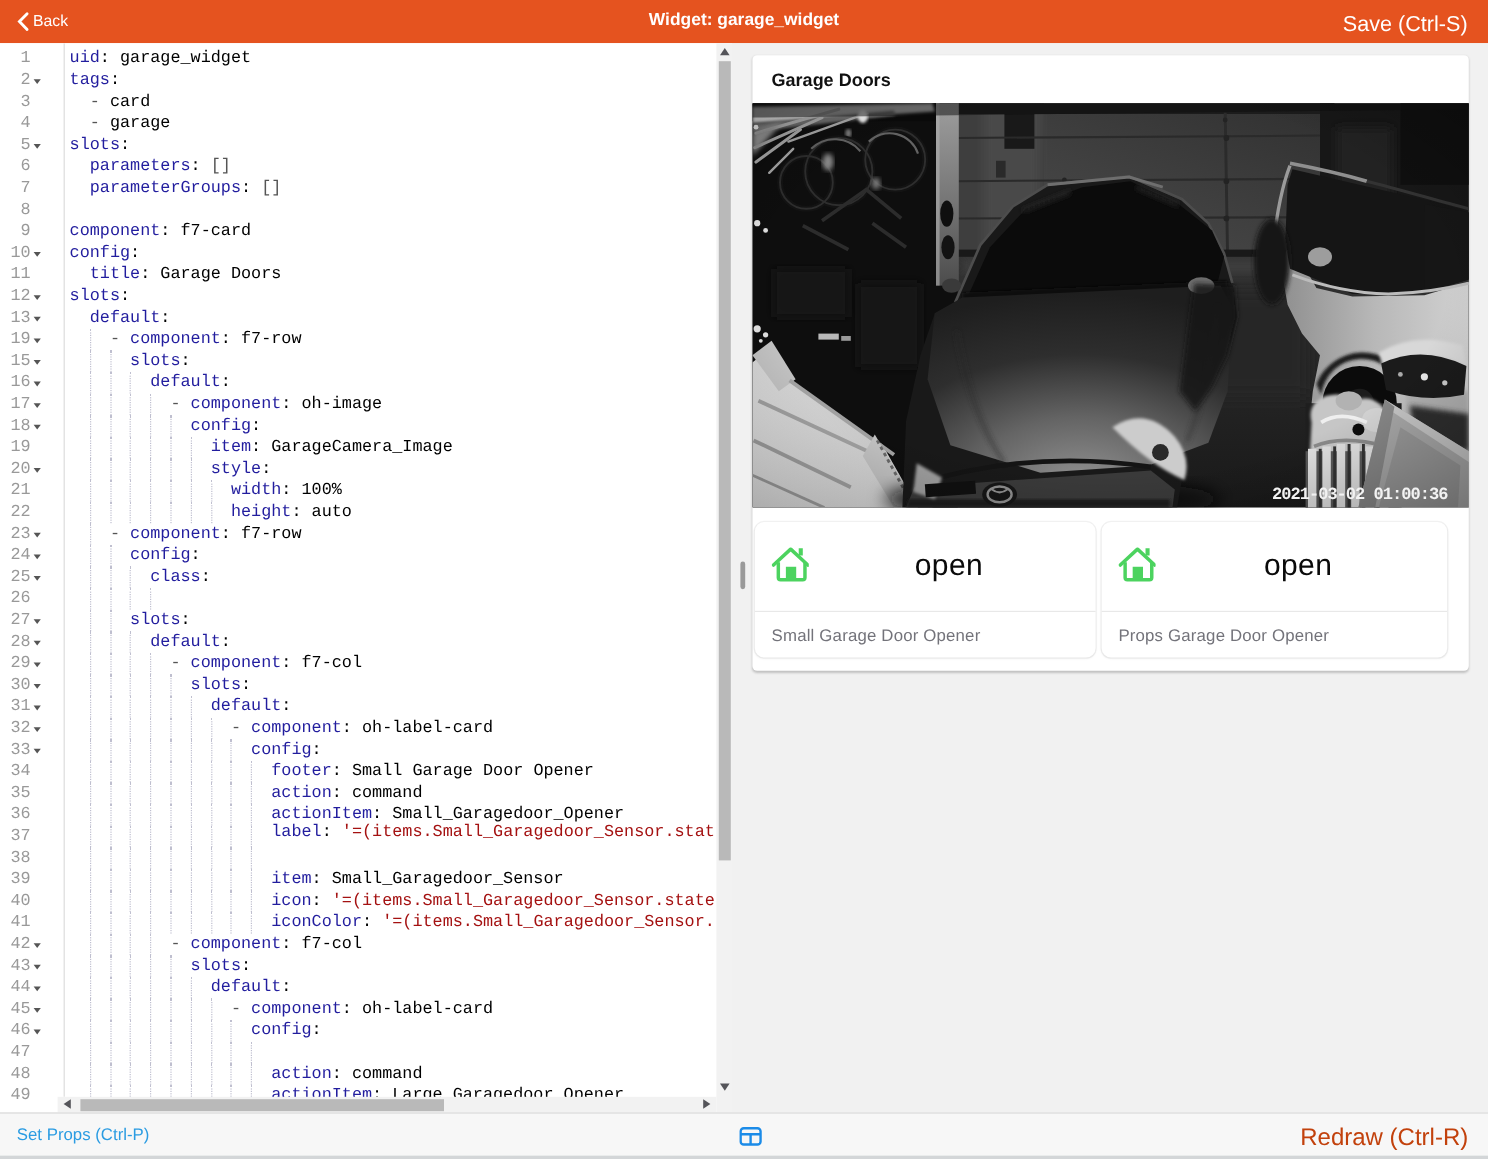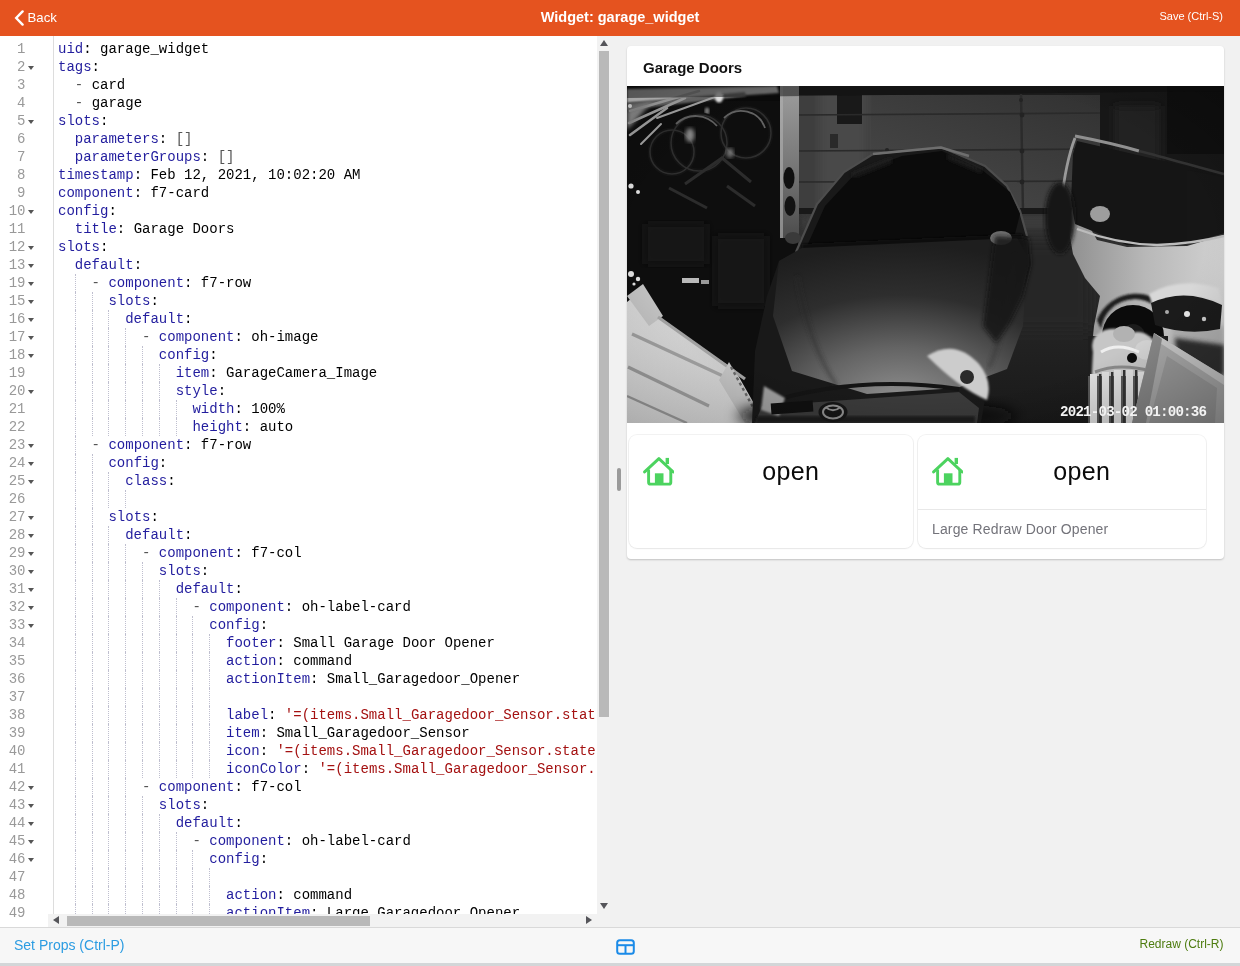--- a/index.html
+++ b/index.html
@@ -1,21 +1,21 @@
 <!DOCTYPE html>
 <html><head><meta charset="utf-8"><style>
 *{margin:0;padding:0;box-sizing:border-box}
 html,body{width:1240px;height:966px;overflow:hidden;background:#fff;
  font-family:"Liberation Sans",sans-serif;}
 #app{position:relative;width:1240px;height:966px}
 
 #hdr{position:absolute;left:0;top:0;width:1240px;height:36px;background:#e5531f;color:#fff}
 #hdr .back{position:absolute;left:27.5px;top:9.5px;font-size:13.2px;color:#fff}
 #hdr .ttl{position:absolute;left:0;right:0;top:8.5px;text-align:center;font-size:14.5px;font-weight:bold}
-#hdr .save{position:absolute;right:17px;top:9.5px;font-size:11px}
+#hdr .save{position:absolute;right:17px;top:9.5px;font-size:18px}
 
 #ed{position:absolute;left:0;top:36px;width:610px;height:891px;background:#fff;overflow:hidden;
  font-family:"Liberation Mono",monospace;font-size:14px;line-height:18px}
 #ed .cl{position:absolute;left:58px;white-space:pre;color:#000;height:18px}
 #ed .ln{position:absolute;left:0;width:25.5px;text-align:right;color:#999;height:18px}
 #ed .fa{position:absolute;left:28px;width:0;height:0;border-left:3.6px solid transparent;border-right:3.6px solid transparent;border-top:4.6px solid #555}
 #ed .ig{position:absolute;width:0;height:18px;border-left:1px dotted #bfbfcf}
 #ed .k{color:#221d9e}
 #ed .m{color:#555}
 #ed .s{color:#a41111}
@@ -34,21 +34,21 @@
 #photo{position:absolute;left:0;top:40px;width:597px;height:337px}
 .lcard{position:absolute;background:#fff;border-radius:8px;box-shadow:0 0 0 1px rgba(0,0,0,0.05),0 1px 2px rgba(0,0,0,0.05)}
 .lrow{position:absolute;left:0;top:0;height:73px;width:100%;display:flex;align-items:center;padding:0 14px}
 .lrow .ic{width:40px;flex:none;padding-top:3px}
 .lrow .lb{flex:1;text-align:center;font-size:25px;color:#0a0a0a;letter-spacing:0.3px}
 .lft{position:absolute;left:0;right:0;top:73.5px;border-top:1px solid #e8e8e8;height:39px;
  display:flex;align-items:center;padding:0 14px;font-size:14px;letter-spacing:0.15px;color:#73737a}
 
 #ftr{position:absolute;left:0;top:927px;width:1240px;height:35.5px;background:#f7f7f7;border-top:1px solid #d9d9d9}
 #ftr .l{position:absolute;left:14px;top:9px;font-size:14px;color:#2b9ce2}
-#ftr .r{position:absolute;right:16.5px;top:9px;font-size:12px;color:#4d7c0f}
+#ftr .r{position:absolute;right:16.5px;top:9px;font-size:20px;color:#c2410c}
 #btm{position:absolute;left:0;top:962.5px;width:1240px;height:3.5px;background:#d3d6d8}
 </style></head><body>
 <div id="app">
  <div id="hdr">
   <svg class="bk" style="position:absolute;left:13.5px;top:9.5px" width="10" height="16" viewBox="0 0 10 16">
         <path d="M8.6 1.4 L2.2 8 L8.6 14.6" fill="none" stroke="#fff" stroke-width="2.4" stroke-linecap="round"></path>
       </svg>
   <div class="back">Back</div>
   <div class="ttl">Widget: garage_widget</div>
   <div class="save">Save (Ctrl-S)</div>
@@ -269,21 +269,20 @@
 <div class="ig" style="left:175.6px;top:868px"></div>
 <div class="ig" style="left:192.4px;top:868px"></div>
 <div class="ig" style="left:209.2px;top:868px"></div>
 <div class="cl" style="top:4px"><span class="k">uid</span><span class="p">: garage_widget</span></div>
 <div class="cl" style="top:22px"><span class="k">tags</span><span class="p">:</span></div>
 <div class="cl" style="top:40px">&nbsp;&nbsp;<span class="m">- </span><span class="p">card</span></div>
 <div class="cl" style="top:58px">&nbsp;&nbsp;<span class="m">- </span><span class="p">garage</span></div>
 <div class="cl" style="top:76px"><span class="k">slots</span><span class="p">:</span></div>
 <div class="cl" style="top:94px">&nbsp;&nbsp;<span class="k">parameters</span><span class="p">: </span><span class="m">[]</span></div>
 <div class="cl" style="top:112px">&nbsp;&nbsp;<span class="k">parameterGroups</span><span class="p">: </span><span class="m">[]</span></div>
-<div class="cl" style="top:130px"><span class="k">timestamp</span><span class="p">: Feb 12, 2021, 10:02:20 AM</span></div>
 <div class="cl" style="top:148px"><span class="k">component</span><span class="p">: f7-card</span></div>
 <div class="cl" style="top:166px"><span class="k">config</span><span class="p">:</span></div>
 <div class="cl" style="top:184px">&nbsp;&nbsp;<span class="k">title</span><span class="p">: Garage Doors</span></div>
 <div class="cl" style="top:202px"><span class="k">slots</span><span class="p">:</span></div>
 <div class="cl" style="top:220px">&nbsp;&nbsp;<span class="k">default</span><span class="p">:</span></div>
 <div class="cl" style="top:238px">&nbsp;&nbsp;&nbsp;&nbsp;<span class="m">- </span><span class="k">component</span><span class="p">: f7-row</span></div>
 <div class="cl" style="top:256px">&nbsp;&nbsp;&nbsp;&nbsp;&nbsp;&nbsp;<span class="k">slots</span><span class="p">:</span></div>
 <div class="cl" style="top:274px">&nbsp;&nbsp;&nbsp;&nbsp;&nbsp;&nbsp;&nbsp;&nbsp;<span class="k">default</span><span class="p">:</span></div>
 <div class="cl" style="top:292px">&nbsp;&nbsp;&nbsp;&nbsp;&nbsp;&nbsp;&nbsp;&nbsp;&nbsp;&nbsp;<span class="m">- </span><span class="k">component</span><span class="p">: oh-image</span></div>
 <div class="cl" style="top:310px">&nbsp;&nbsp;&nbsp;&nbsp;&nbsp;&nbsp;&nbsp;&nbsp;&nbsp;&nbsp;&nbsp;&nbsp;<span class="k">config</span><span class="p">:</span></div>
@@ -297,21 +296,21 @@
 <div class="cl" style="top:472px">&nbsp;&nbsp;&nbsp;&nbsp;&nbsp;&nbsp;<span class="k">slots</span><span class="p">:</span></div>
 <div class="cl" style="top:490px">&nbsp;&nbsp;&nbsp;&nbsp;&nbsp;&nbsp;&nbsp;&nbsp;<span class="k">default</span><span class="p">:</span></div>
 <div class="cl" style="top:508px">&nbsp;&nbsp;&nbsp;&nbsp;&nbsp;&nbsp;&nbsp;&nbsp;&nbsp;&nbsp;<span class="m">- </span><span class="k">component</span><span class="p">: f7-col</span></div>
 <div class="cl" style="top:526px">&nbsp;&nbsp;&nbsp;&nbsp;&nbsp;&nbsp;&nbsp;&nbsp;&nbsp;&nbsp;&nbsp;&nbsp;<span class="k">slots</span><span class="p">:</span></div>
 <div class="cl" style="top:544px">&nbsp;&nbsp;&nbsp;&nbsp;&nbsp;&nbsp;&nbsp;&nbsp;&nbsp;&nbsp;&nbsp;&nbsp;&nbsp;&nbsp;<span class="k">default</span><span class="p">:</span></div>
 <div class="cl" style="top:562px">&nbsp;&nbsp;&nbsp;&nbsp;&nbsp;&nbsp;&nbsp;&nbsp;&nbsp;&nbsp;&nbsp;&nbsp;&nbsp;&nbsp;&nbsp;&nbsp;<span class="m">- </span><span class="k">component</span><span class="p">: oh-label-card</span></div>
 <div class="cl" style="top:580px">&nbsp;&nbsp;&nbsp;&nbsp;&nbsp;&nbsp;&nbsp;&nbsp;&nbsp;&nbsp;&nbsp;&nbsp;&nbsp;&nbsp;&nbsp;&nbsp;&nbsp;&nbsp;<span class="k">config</span><span class="p">:</span></div>
 <div class="cl" style="top:598px">&nbsp;&nbsp;&nbsp;&nbsp;&nbsp;&nbsp;&nbsp;&nbsp;&nbsp;&nbsp;&nbsp;&nbsp;&nbsp;&nbsp;&nbsp;&nbsp;&nbsp;&nbsp;&nbsp;&nbsp;<span class="k">footer</span><span class="p">: Small Garage Door Opener</span></div>
 <div class="cl" style="top:616px">&nbsp;&nbsp;&nbsp;&nbsp;&nbsp;&nbsp;&nbsp;&nbsp;&nbsp;&nbsp;&nbsp;&nbsp;&nbsp;&nbsp;&nbsp;&nbsp;&nbsp;&nbsp;&nbsp;&nbsp;<span class="k">action</span><span class="p">: command</span></div>
 <div class="cl" style="top:634px">&nbsp;&nbsp;&nbsp;&nbsp;&nbsp;&nbsp;&nbsp;&nbsp;&nbsp;&nbsp;&nbsp;&nbsp;&nbsp;&nbsp;&nbsp;&nbsp;&nbsp;&nbsp;&nbsp;&nbsp;<span class="k">actionItem</span><span class="p">: Small_Garagedoor_Opener</span></div>
-<div class="cl" style="top:670px">&nbsp;&nbsp;&nbsp;&nbsp;&nbsp;&nbsp;&nbsp;&nbsp;&nbsp;&nbsp;&nbsp;&nbsp;&nbsp;&nbsp;&nbsp;&nbsp;&nbsp;&nbsp;&nbsp;&nbsp;<span class="k">label</span><span class="p">: </span><span class="s">'=(items.Small_Garagedoor_Sensor.stat</span></div>
+<div class="cl" style="top:649px">&nbsp;&nbsp;&nbsp;&nbsp;&nbsp;&nbsp;&nbsp;&nbsp;&nbsp;&nbsp;&nbsp;&nbsp;&nbsp;&nbsp;&nbsp;&nbsp;&nbsp;&nbsp;&nbsp;&nbsp;<span class="k">label</span><span class="p">: </span><span class="s">'=(items.Small_Garagedoor_Sensor.stat</span></div>
 <div class="cl" style="top:688px">&nbsp;&nbsp;&nbsp;&nbsp;&nbsp;&nbsp;&nbsp;&nbsp;&nbsp;&nbsp;&nbsp;&nbsp;&nbsp;&nbsp;&nbsp;&nbsp;&nbsp;&nbsp;&nbsp;&nbsp;<span class="k">item</span><span class="p">: Small_Garagedoor_Sensor</span></div>
 <div class="cl" style="top:706px">&nbsp;&nbsp;&nbsp;&nbsp;&nbsp;&nbsp;&nbsp;&nbsp;&nbsp;&nbsp;&nbsp;&nbsp;&nbsp;&nbsp;&nbsp;&nbsp;&nbsp;&nbsp;&nbsp;&nbsp;<span class="k">icon</span><span class="p">: </span><span class="s">'=(items.Small_Garagedoor_Sensor.state</span></div>
 <div class="cl" style="top:724px">&nbsp;&nbsp;&nbsp;&nbsp;&nbsp;&nbsp;&nbsp;&nbsp;&nbsp;&nbsp;&nbsp;&nbsp;&nbsp;&nbsp;&nbsp;&nbsp;&nbsp;&nbsp;&nbsp;&nbsp;<span class="k">iconColor</span><span class="p">: </span><span class="s">'=(items.Small_Garagedoor_Sensor.</span></div>
 <div class="cl" style="top:742px">&nbsp;&nbsp;&nbsp;&nbsp;&nbsp;&nbsp;&nbsp;&nbsp;&nbsp;&nbsp;<span class="m">- </span><span class="k">component</span><span class="p">: f7-col</span></div>
 <div class="cl" style="top:760px">&nbsp;&nbsp;&nbsp;&nbsp;&nbsp;&nbsp;&nbsp;&nbsp;&nbsp;&nbsp;&nbsp;&nbsp;<span class="k">slots</span><span class="p">:</span></div>
 <div class="cl" style="top:778px">&nbsp;&nbsp;&nbsp;&nbsp;&nbsp;&nbsp;&nbsp;&nbsp;&nbsp;&nbsp;&nbsp;&nbsp;&nbsp;&nbsp;<span class="k">default</span><span class="p">:</span></div>
 <div class="cl" style="top:796px">&nbsp;&nbsp;&nbsp;&nbsp;&nbsp;&nbsp;&nbsp;&nbsp;&nbsp;&nbsp;&nbsp;&nbsp;&nbsp;&nbsp;&nbsp;&nbsp;<span class="m">- </span><span class="k">component</span><span class="p">: oh-label-card</span></div>
 <div class="cl" style="top:814px">&nbsp;&nbsp;&nbsp;&nbsp;&nbsp;&nbsp;&nbsp;&nbsp;&nbsp;&nbsp;&nbsp;&nbsp;&nbsp;&nbsp;&nbsp;&nbsp;&nbsp;&nbsp;<span class="k">config</span><span class="p">:</span></div>
 <div class="cl" style="top:850px">&nbsp;&nbsp;&nbsp;&nbsp;&nbsp;&nbsp;&nbsp;&nbsp;&nbsp;&nbsp;&nbsp;&nbsp;&nbsp;&nbsp;&nbsp;&nbsp;&nbsp;&nbsp;&nbsp;&nbsp;<span class="k">action</span><span class="p">: command</span></div>
 <div class="cl" style="top:868px">&nbsp;&nbsp;&nbsp;&nbsp;&nbsp;&nbsp;&nbsp;&nbsp;&nbsp;&nbsp;&nbsp;&nbsp;&nbsp;&nbsp;&nbsp;&nbsp;&nbsp;&nbsp;&nbsp;&nbsp;<span class="k">actionItem</span><span class="p">: Large_Garagedoor_Opener</span></div>
@@ -636,32 +635,33 @@
   <div class="lcard" style="left:2px;top:389px;width:283.5px;height:113px">
     <div class="lrow">
           <div class="ic"><svg width="31" height="29" viewBox="0 0 31 29">
 <path d="M1.6 14.9 L15.9 1.6 L30.2 14.9" fill="none" stroke="#4cd35f" stroke-width="2.9" stroke-linecap="round" stroke-linejoin="round"></path>
 <path d="M24.3 0.9 L24.3 7.0" stroke="#4cd35f" stroke-width="3.4"></path>
 <path d="M5.6 12.6 L5.6 25.2 Q5.6 27.1 7.5 27.1 L25.9 27.1 Q27.8 27.1 27.8 25.2 L27.8 12.6" fill="none" stroke="#4cd35f" stroke-width="2.9"></path>
 <rect x="11.9" y="16.3" width="8.6" height="10.8" fill="#4cd35f"></rect>
 </svg></div>
           <div class="lb">open</div>
         </div>
+    <div class="lft">Small Garage Door Opener</div>
   </div>
   <div class="lcard" style="left:291px;top:389px;width:287.5px;height:113px">
     <div class="lrow">
           <div class="ic"><svg width="31" height="29" viewBox="0 0 31 29">
 <path d="M1.6 14.9 L15.9 1.6 L30.2 14.9" fill="none" stroke="#4cd35f" stroke-width="2.9" stroke-linecap="round" stroke-linejoin="round"></path>
 <path d="M24.3 0.9 L24.3 7.0" stroke="#4cd35f" stroke-width="3.4"></path>
 <path d="M5.6 12.6 L5.6 25.2 Q5.6 27.1 7.5 27.1 L25.9 27.1 Q27.8 27.1 27.8 25.2 L27.8 12.6" fill="none" stroke="#4cd35f" stroke-width="2.9"></path>
 <rect x="11.9" y="16.3" width="8.6" height="10.8" fill="#4cd35f"></rect>
 </svg></div>
           <div class="lb">open</div>
         </div>
-    <div class="lft">Large Redraw Door Opener</div>
+    <div class="lft">Props Garage Door Opener</div>
   </div>
  </div>
  <div id="ftr">
   <div class="l">Set Props (Ctrl-P)</div>
   <svg style="position:absolute;left:616px;top:10.5px" width="19" height="16" viewBox="0 0 19 16">
         <rect x="1.2" y="1.2" width="16.6" height="13.6" rx="2.6" fill="none" stroke="#1b8be8" stroke-width="2"></rect>
         <line x1="1.5" y1="6.2" x2="17.5" y2="6.2" stroke="#1b8be8" stroke-width="2"></line>
         <line x1="9.5" y1="6.5" x2="9.5" y2="14.5" stroke="#1b8be8" stroke-width="2"></line>
       </svg>
   <div class="r">Redraw (Ctrl-R)</div>

